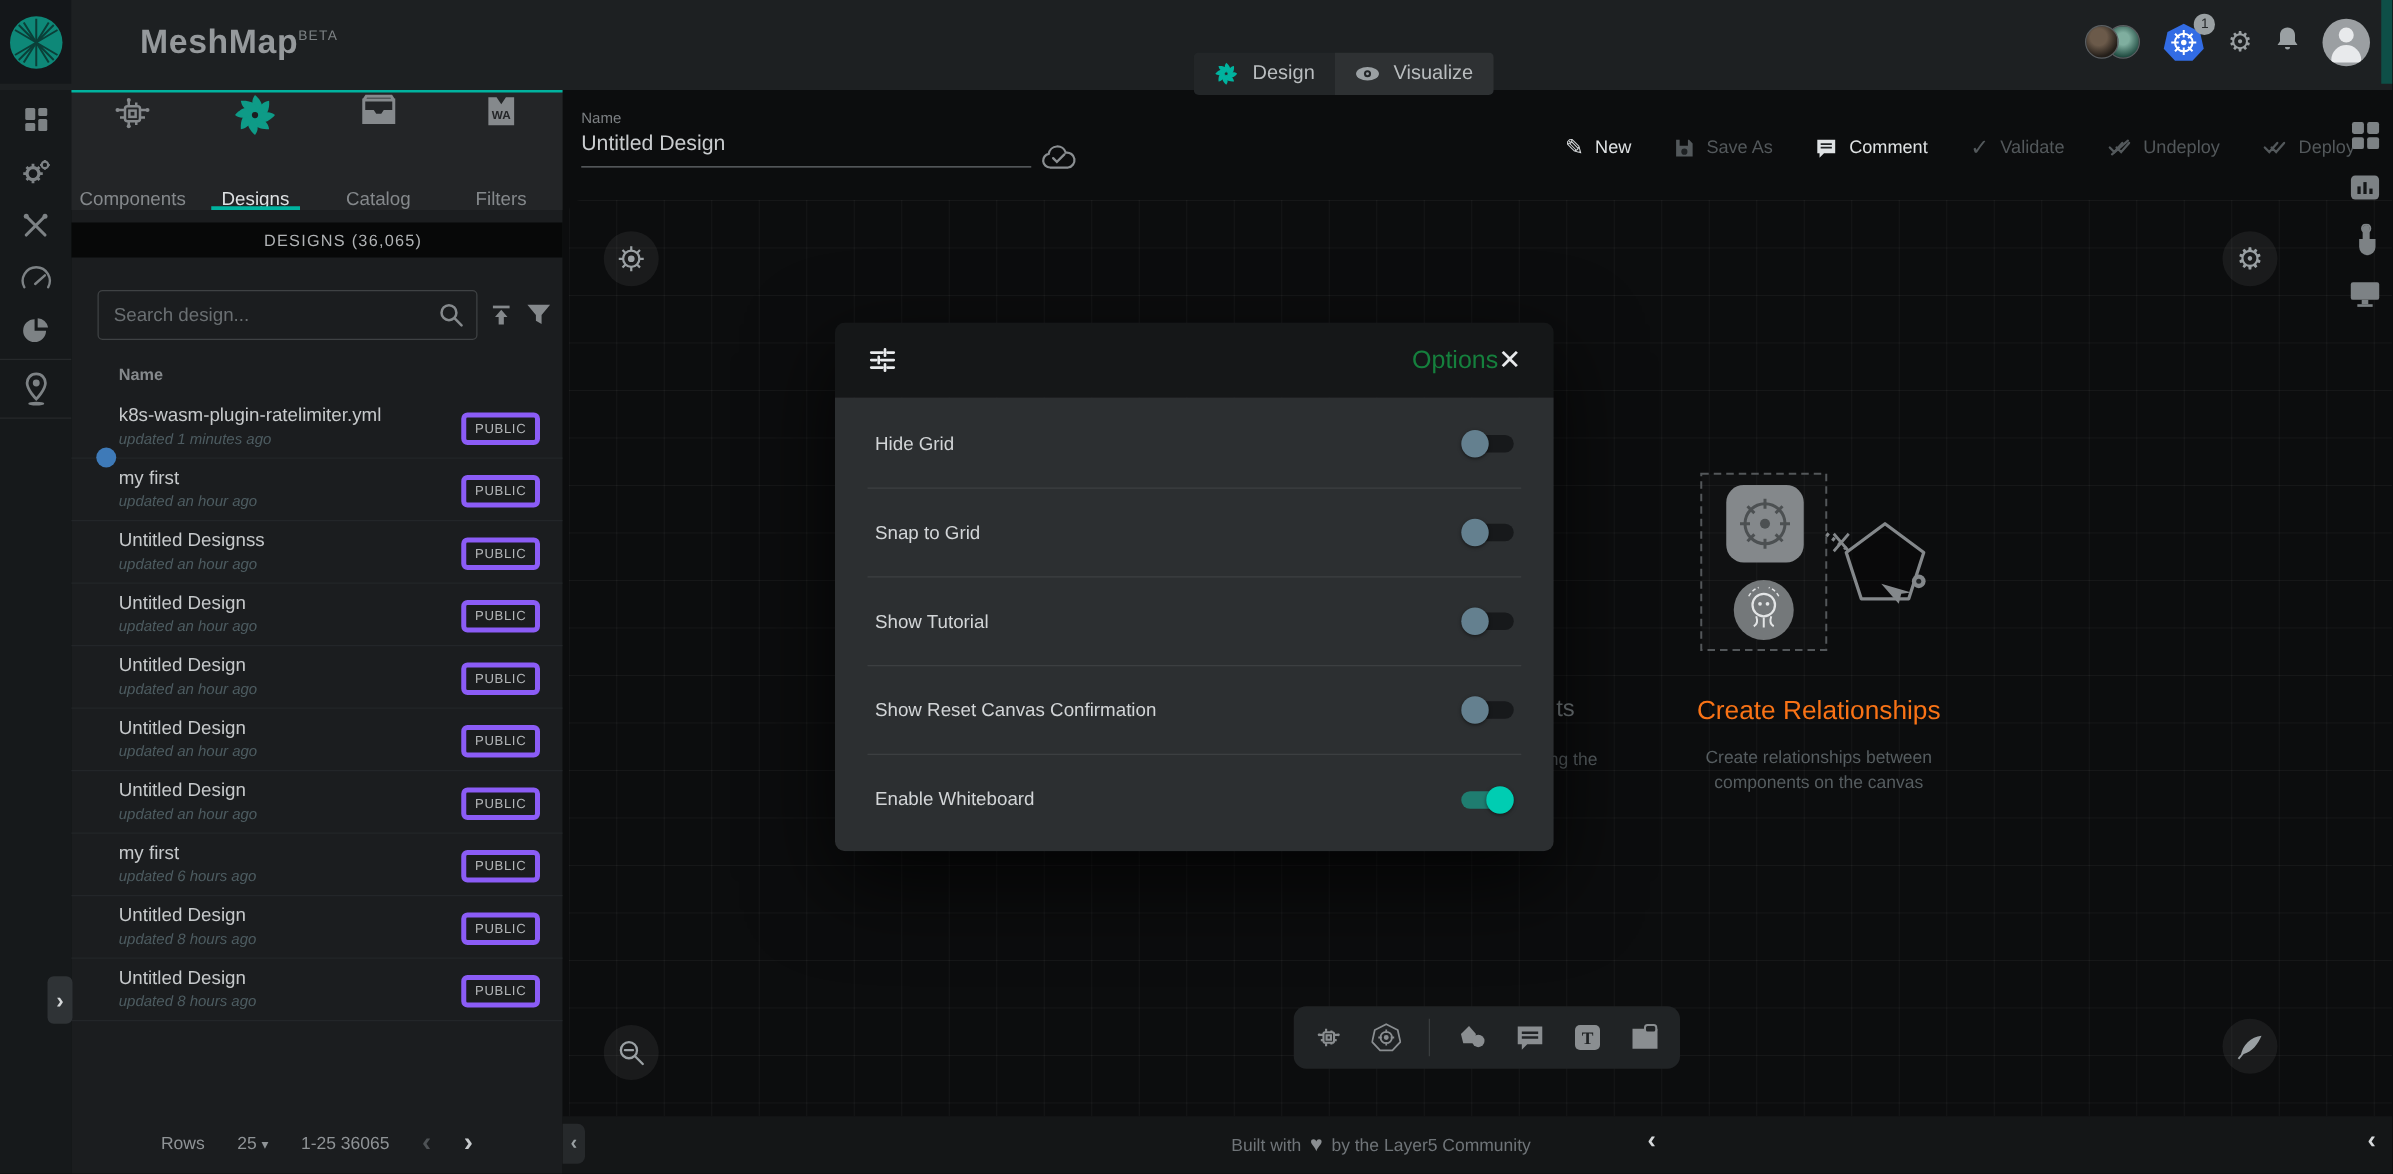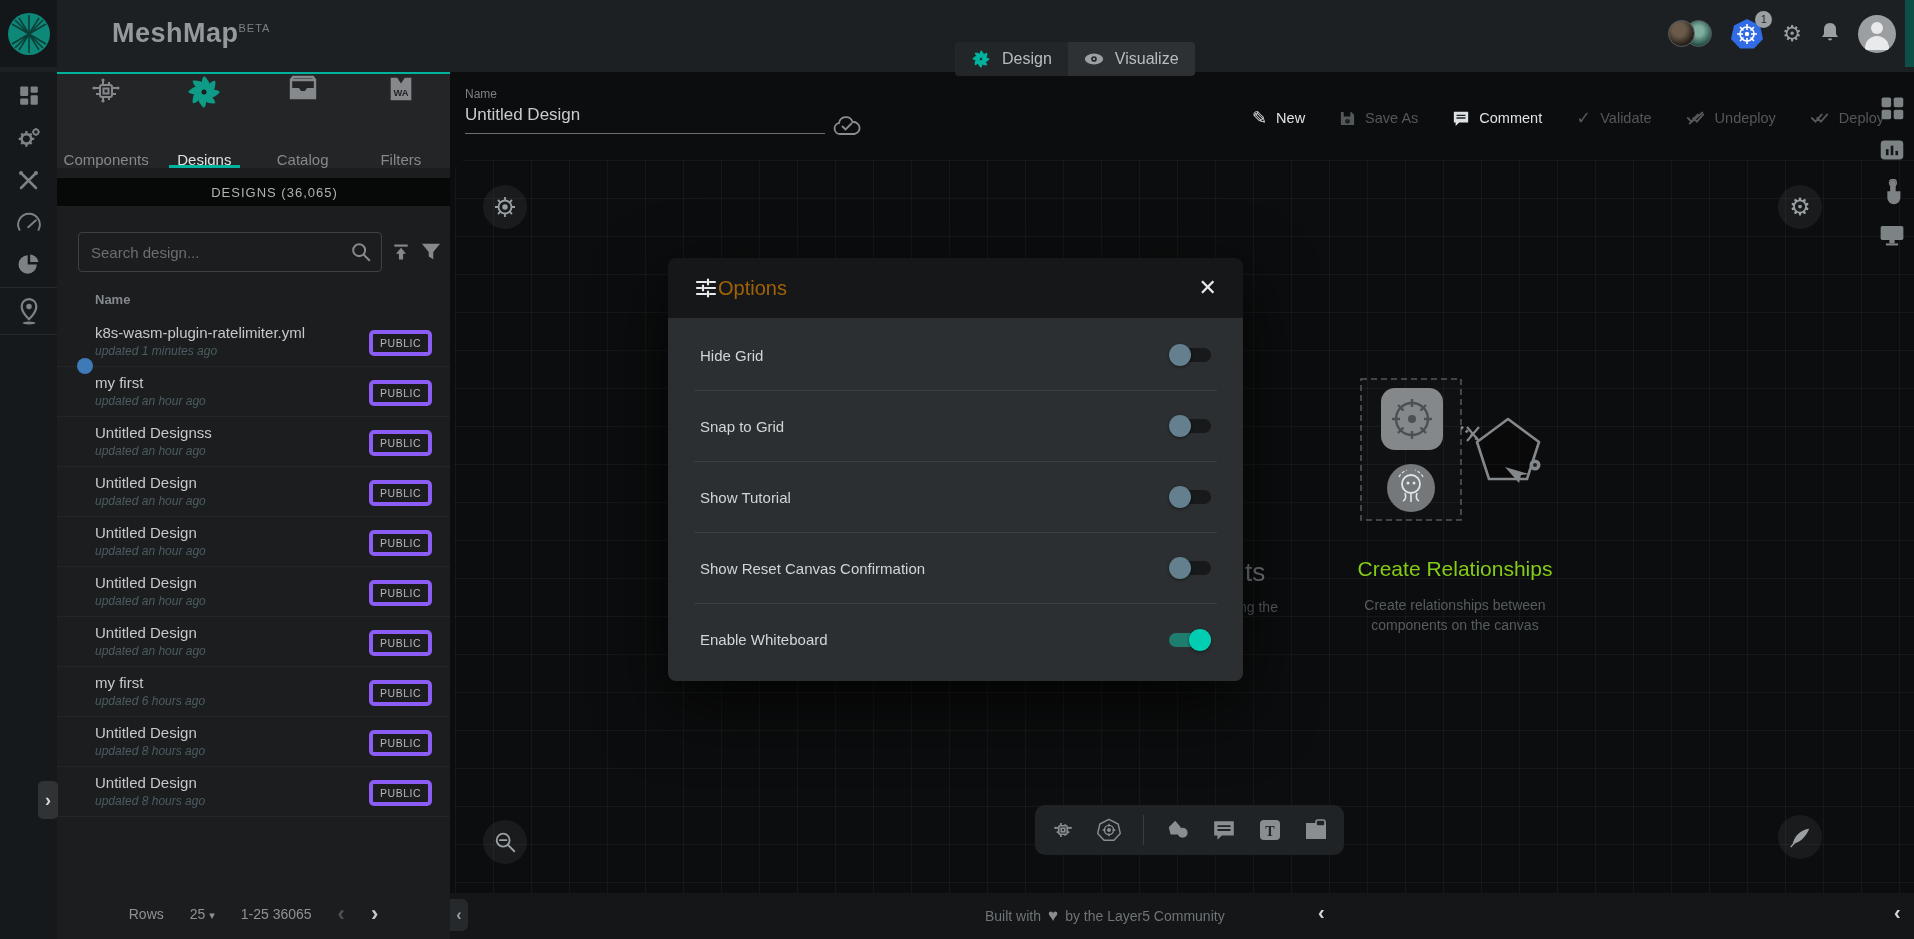--- a/index.html
+++ b/index.html
@@ -72,39 +72,39 @@
   .cloud-ic { position:absolute; left:382px; top:48px; color:#8a8e91; }
   .canvas-toolbar { position:absolute; right:30px; top:42px; display:flex; align-items:center; gap:34px; }
   .tool-btn { display:flex; align-items:center; gap:9px; font-size:14.5px; color:#dfe2e4; cursor:pointer; }
   .tool-btn .t-ic { color:#dfe2e4; font-size:18px; line-height:1; }
   .tool-btn.disabled { color:#53585b; cursor:default; }
   .tool-btn.disabled .t-ic { color:#53585b; }
   .round-btn { position:absolute; width:44px; height:44px; border-radius:50%; background:rgba(255,255,255,0.06); display:flex; align-items:center; justify-content:center; color:#9aa0a3; cursor:pointer; z-index:6; }
   .dock { position:absolute; left:585px; top:738px; height:50px; padding:0 16px; background:#202325; border-radius:10px; display:flex; align-items:center; gap:22px; color:#8a8e91; z-index:6; }
   .dock-ic { cursor:pointer; display:flex; }
   .dock-div { width:1px; height:30px; background:#393d3f; }
-  .onb-head { position:absolute; left:900px; top:490px; width:210px; text-align:center; font-size:21px; color:#84cc16; z-index:2; }
+  .onb-head { position:absolute; left:900px; top:490px; width:210px; text-align:center; font-size:21px; color:#f97316; z-index:2; }
   .onb-body { position:absolute; left:895px; top:528px; width:220px; text-align:center; font-size:14px; color:#565d60; line-height:20px; z-index:2; }
-  .frag-head { position:absolute; left:795px; top:490px; font-size:26px; color:#737a7d; z-index:1; }
+  .frag-head { position:absolute; left:795px; top:490px; font-size:19px; color:#737a7d; z-index:1; }
   .frag-body { position:absolute; left:789px; top:532px; font-size:14px; color:#565d60; z-index:1; }
   .rel-graphic { position:absolute; left:905px; top:308px; z-index:2; }
   .canvas-footer { position:absolute; left:0; bottom:0; width:1464px; height:46px; background:#141617; z-index:7; }
   .footer-text { position:absolute; left:535px; top:13px; display:flex; align-items:center; gap:7px; font-size:14px; color:#6f7478; }
   .footer-heart { font-size:17px; color:#8a8e91; }
   .f-chevron { position:absolute; top:8px; font-size:20px; font-weight:bold; color:#d5d8da; cursor:pointer; }
   .footer-handle { position:absolute; left:0; top:6px; width:18px; height:32px; background:#26292b; border-radius:0 6px 6px 0; display:flex; align-items:center; justify-content:center; font-size:16px; font-weight:bold; color:#9aa0a3; cursor:pointer; }
 
   
   .right-rail { position:absolute; right:8px; top:95px; display:flex; flex-direction:column; gap:16px; z-index:8; align-items:center; }
   .rr-ic { color:#7d8285; cursor:pointer; display:flex; }
 
   
   .modal { position:absolute; left:668px; top:258px; width:575px; height:423px; z-index:50; border-radius:8px; box-shadow:0 24px 70px rgba(0,0,0,.75); overflow:hidden; }
   .modal-header { height:60px; background:#151718; display:flex; align-items:center; padding:0 26px; }
-  .modal-title { flex:1; text-align:left; font-size:20px; color:#a16207; }
+  .modal-title { flex:1; text-align:right; font-size:20px; color:#15803d; }
   .modal-close { font-size:22px; color:#e8eaec; cursor:pointer; line-height:1; }
   .modal-tune { color:#e8eaec; display:flex; cursor:default; }
   .modal-body { height:363px; background:#2c2f31; padding-top:2px; }
   .opt-row { height:71px; margin:0 26px; border-bottom:1px solid rgba(255,255,255,.08); display:flex; align-items:center; justify-content:space-between; padding:0 6px; }
   .opt-row:last-child { border-bottom:none; }
   .opt-label { font-size:15px; color:#d2d5d7; }
   .toggle { position:relative; width:42px; height:16px; cursor:pointer; }
   .toggle .track { position:absolute; left:0; top:1px; width:42px; height:14px; border-radius:8px; background:#17191b; }
   .toggle .knob { position:absolute; left:0; top:-3px; width:22px; height:22px; border-radius:50%; background:#64808f; box-shadow:0 1px 3px rgba(0,0,0,.5); }
   .toggle.on .track { background:#1f7d70; }

